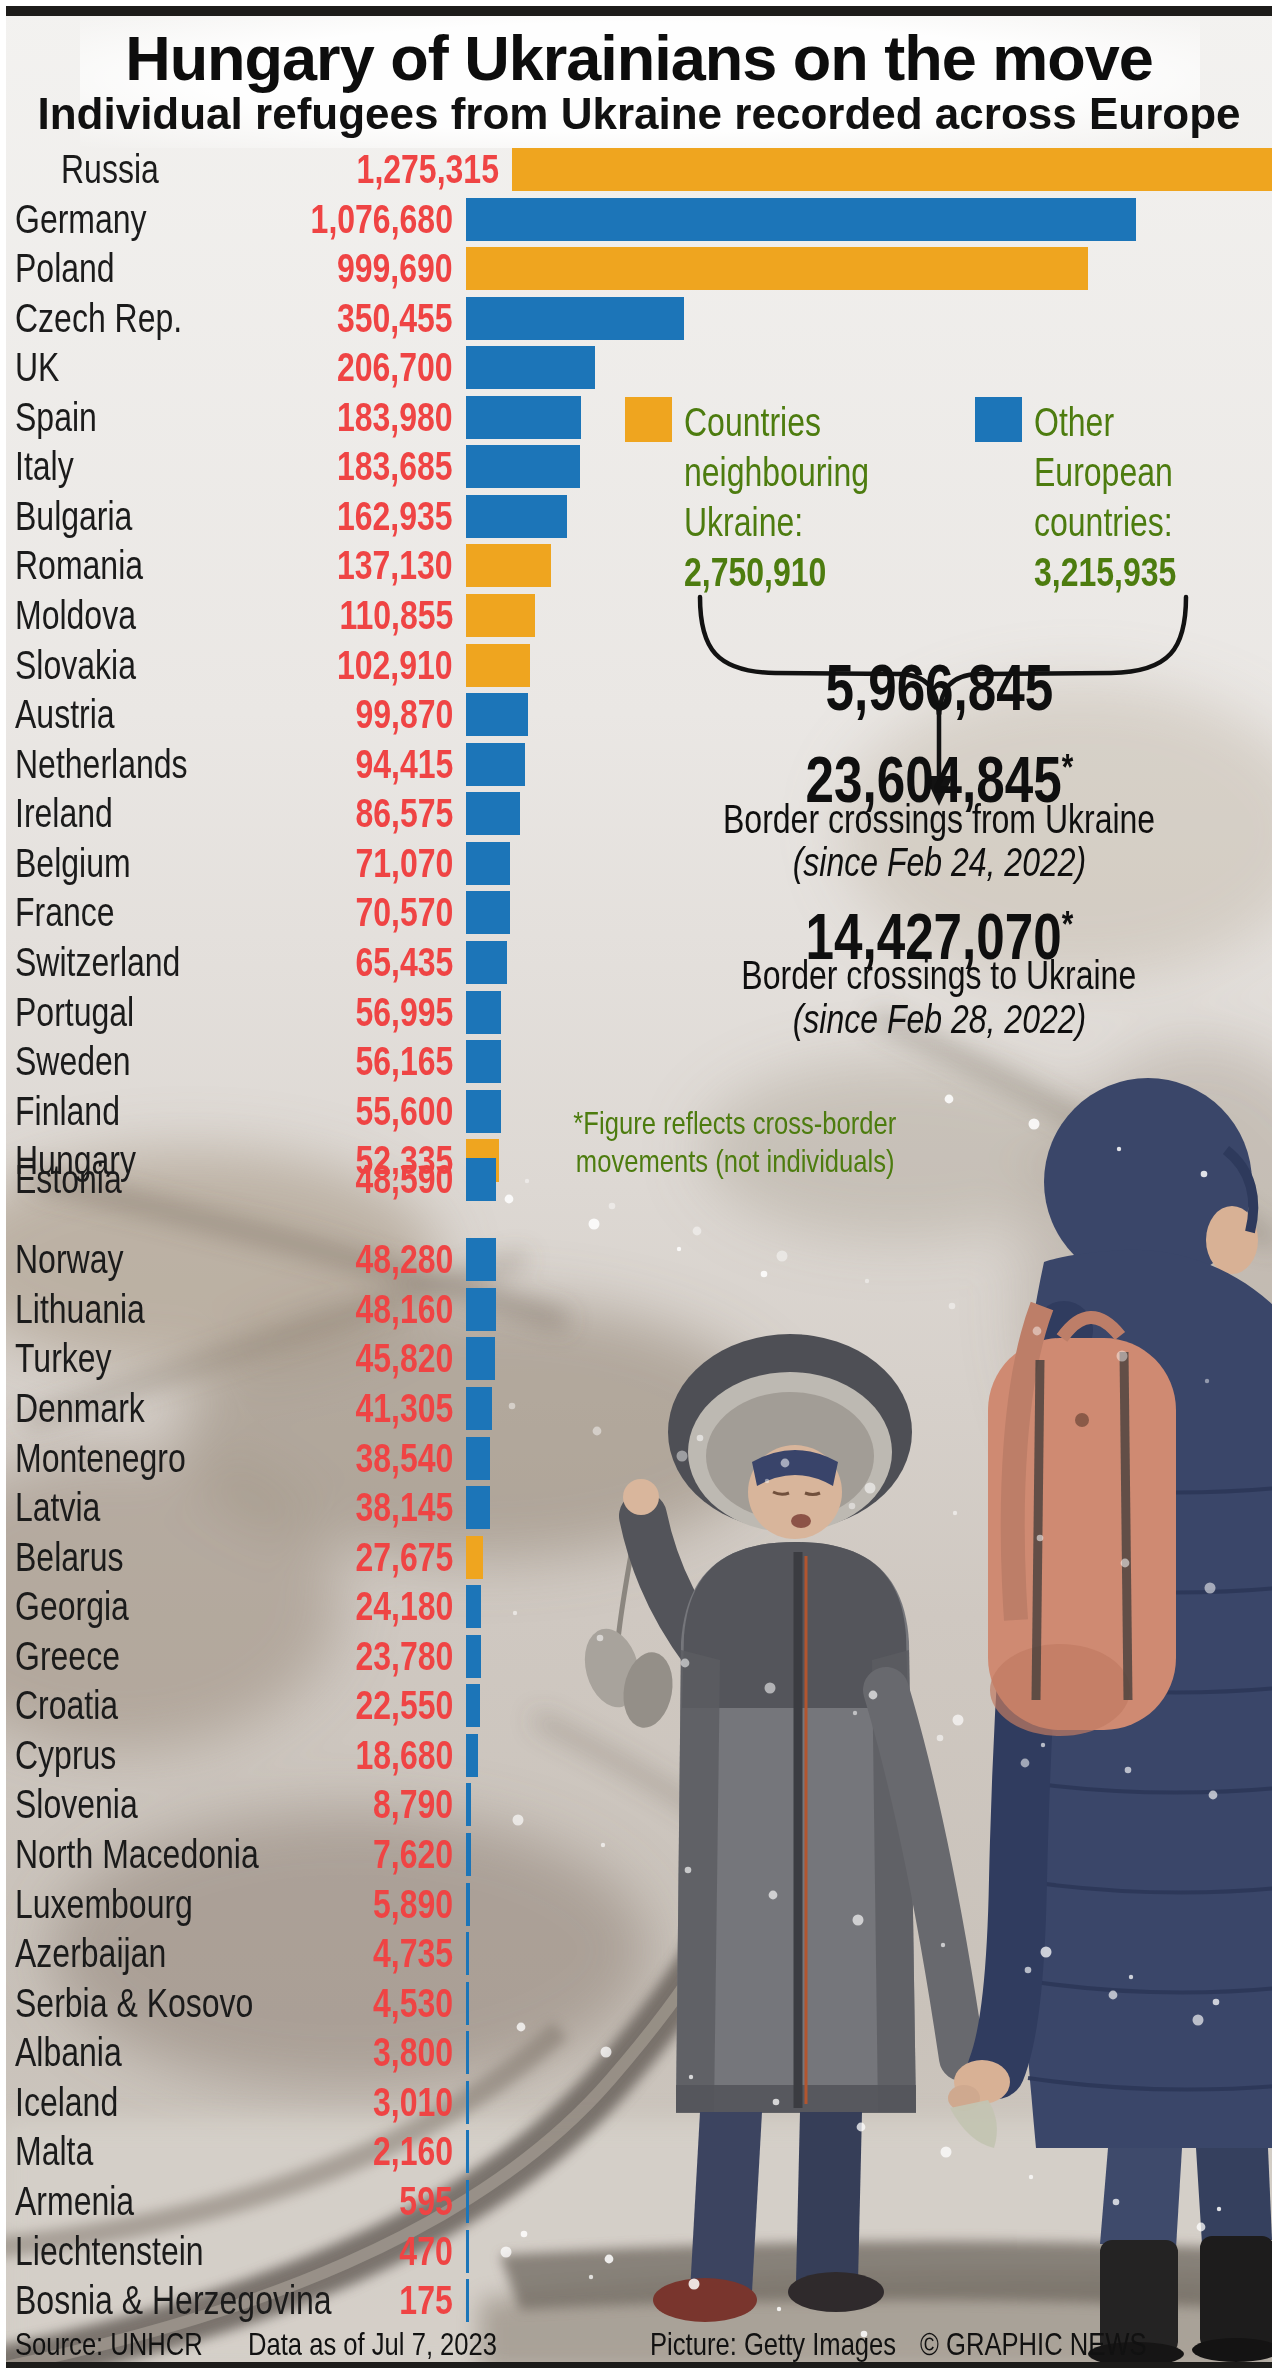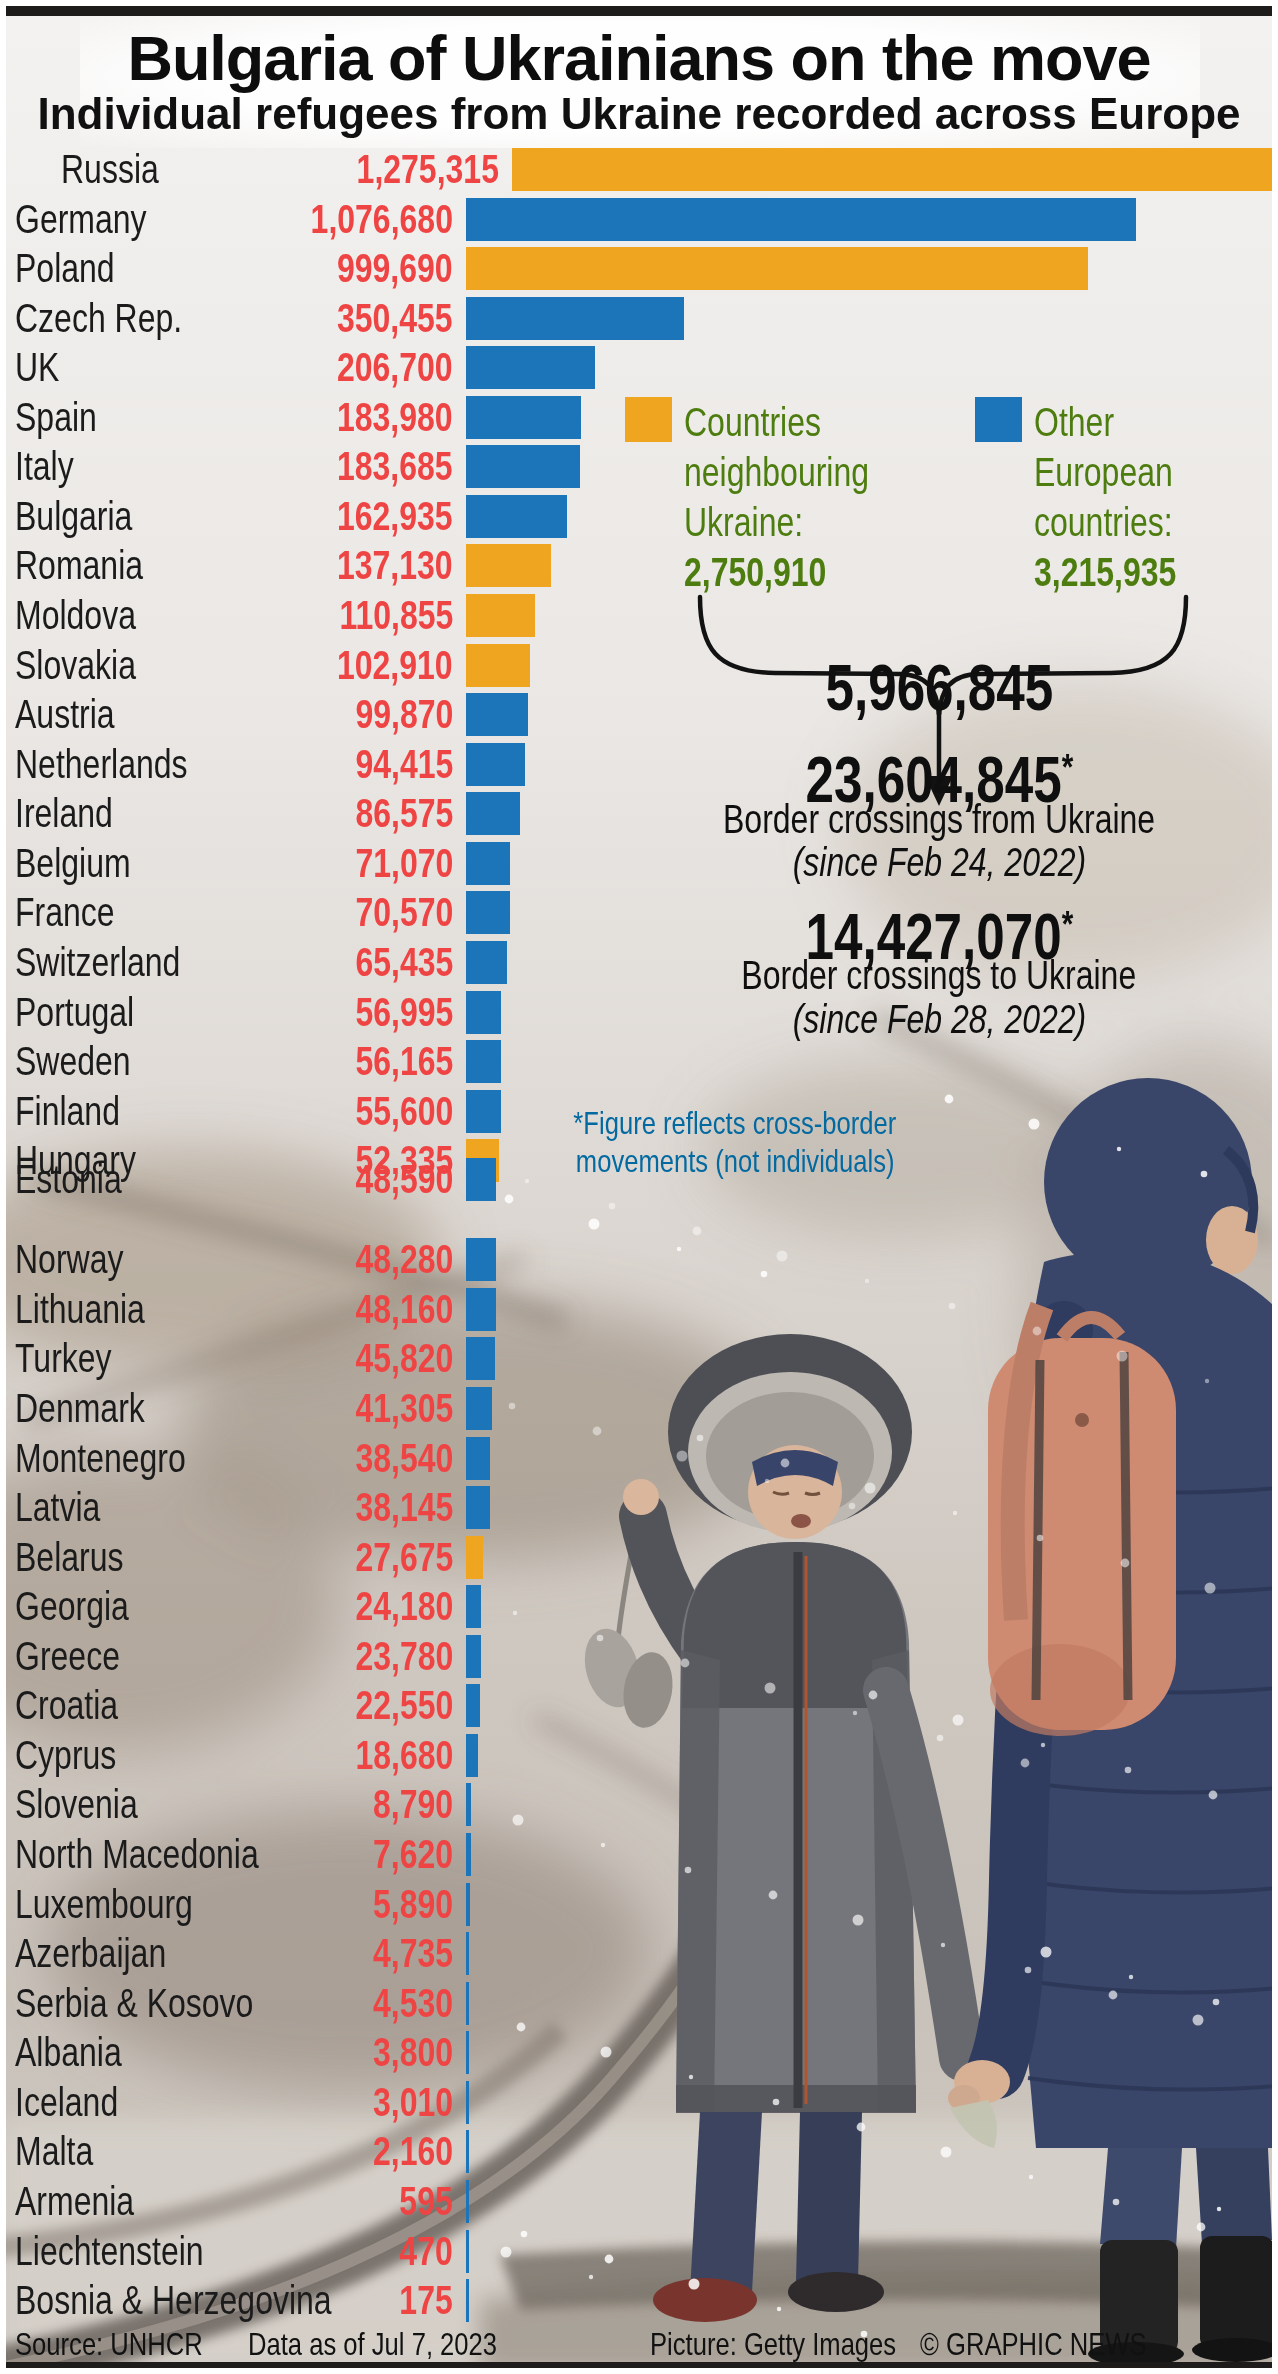--- a/index.html
+++ b/index.html
@@ -46,21 +46,21 @@
   .big1{top:655px;font-size:64px;font-weight:bold;line-height:66px;}
   .big2{top:734px;font-size:64px;font-weight:bold;line-height:66px;}
   .big3{top:891px;font-size:64px;font-weight:bold;line-height:66px;}
   .tlabel1{top:797px;font-size:40px;line-height:44px;}
   .tsince1{top:840px;font-size:40px;line-height:44px;font-style:italic;}
   .tlabel2{top:953px;font-size:40px;line-height:44px;}
   .tsince2{top:997px;font-size:40px;line-height:44px;font-style:italic;}
   .totals sup{font-size:58%;vertical-align:super;}
 
   .footnote{left:435px;width:600px;top:1104px;text-align:center;font-size:32px;line-height:38px;
-    color:#0369a1;z-index:2;}
+    color:#4d7c0f;z-index:2;}
 
   .footer{z-index:5;font-size:32px;line-height:36px;color:#111;top:2326px;}
 </style>
 </head>
 <body>
 
 <div id="canvas">
 
   <svg class="scene" viewBox="0 0 1278 2374" xmlns="http://www.w3.org/2000/svg">
     <defs>
@@ -245,21 +245,21 @@
         <circle cx="1025" cy="1763" r="4.4" fill="#ffffff" opacity="0.55"></circle>
         <circle cx="1198" cy="2020" r="5.5" fill="#ffffff" opacity="0.65"></circle>
         <circle cx="591" cy="2277" r="2.2" fill="#ffffff" opacity="0.75"></circle>
         <circle cx="764" cy="1274" r="3.3" fill="#ffffff" opacity="0.85"></circle>
       </g>
   </svg>
 
   <div class="abs header-glow"></div>
 
   <div class="abs title">
-    <span>Bulgaria of Ukrainians on the move</span>
+    <span>Hungary of Ukrainians on the move</span>
   </div>
   <div class="abs subtitle">
     <span>Individual refugees from Ukraine recorded across Europe</span>
   </div>
 
   <div id="rows">
       <div class="row" style="top: 148px; margin-left: 46px;">
         <span class="clabel"><span class="cond">Russia</span></span>
         <span class="cvalue"><span class="cond-r">1,275,315</span></span>
         <div class="bar" style="width: 794px; background: rgb(239, 165, 31);"></div>

